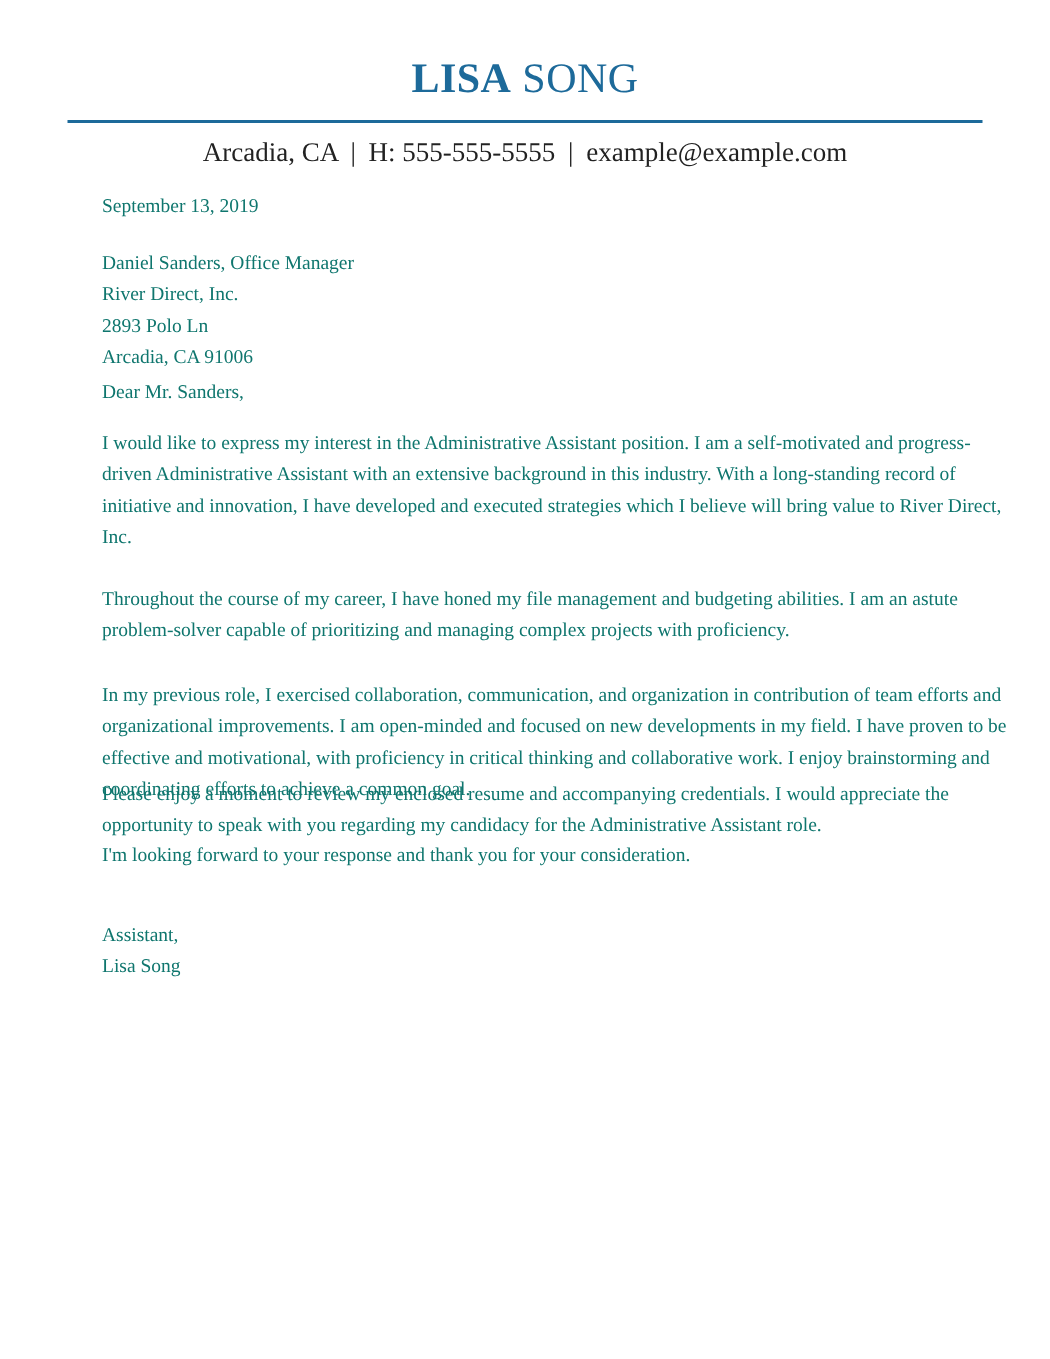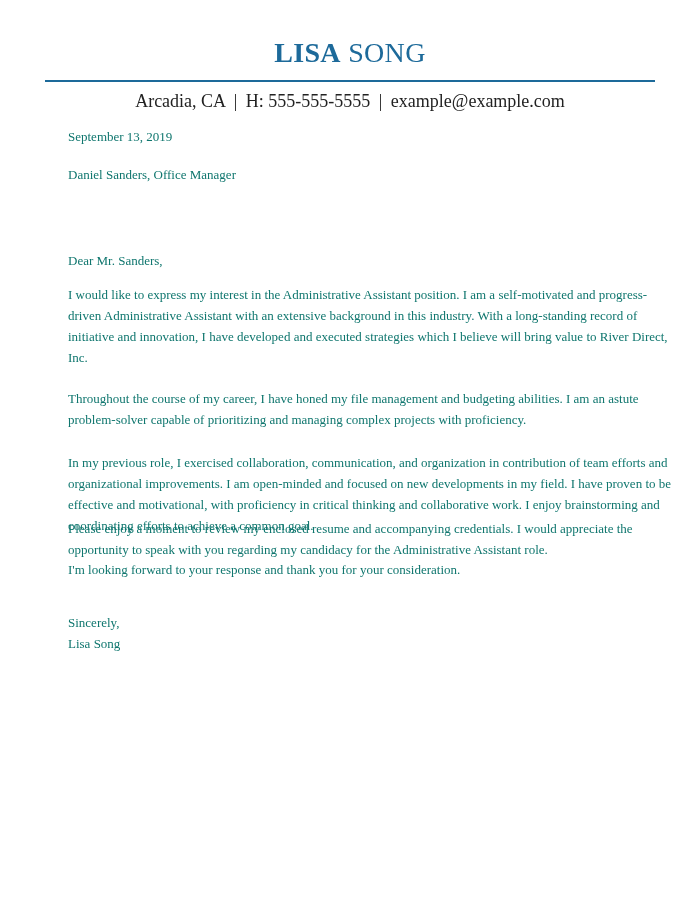--- a/index.html
+++ b/index.html
@@ -92,20 +92,23 @@
     <span class="sep">|</span>
     <span>example@example.com</span>
   </div>
 
   <div class="body-block date">
     <p>September 13, 2019</p>
   </div>
 
   <div class="body-block recipient">
     <p>Daniel Sanders, Office Manager</p>
+    <p>River Direct, Inc.</p>
+    <p>2893 Polo Ln</p>
+    <p>Arcadia, CA 91006</p>
   </div>
 
   <div class="body-block para1">
     <p>I would like to express my interest in the Administrative Assistant position. I am a self-motivated and progress-driven Administrative Assistant with an extensive background in this industry. With a long-standing record of initiative and innovation, I have developed and executed strategies which I believe will bring value to River Direct, Inc.</p>
   </div>
 
   <div class="body-block salutation">
     <p>Dear Mr. Sanders,</p>
   </div>
 
@@ -119,17 +122,17 @@
 
   <div class="body-block para4">
     <p>Please enjoy a moment to review my enclosed resume and accompanying credentials. I would appreciate the opportunity to speak with you regarding my candidacy for the Administrative Assistant role.</p>
   </div>
 
   <div class="body-block para5">
     <p>I'm looking forward to your response and thank you for your consideration.</p>
   </div>
 
   <div class="body-block closing">
-    <p>Sincerely,</p>
+    <p>Assistant,</p>
     <p>Lisa Song</p>
   </div>
 
 </div>
 
 </body></html>

